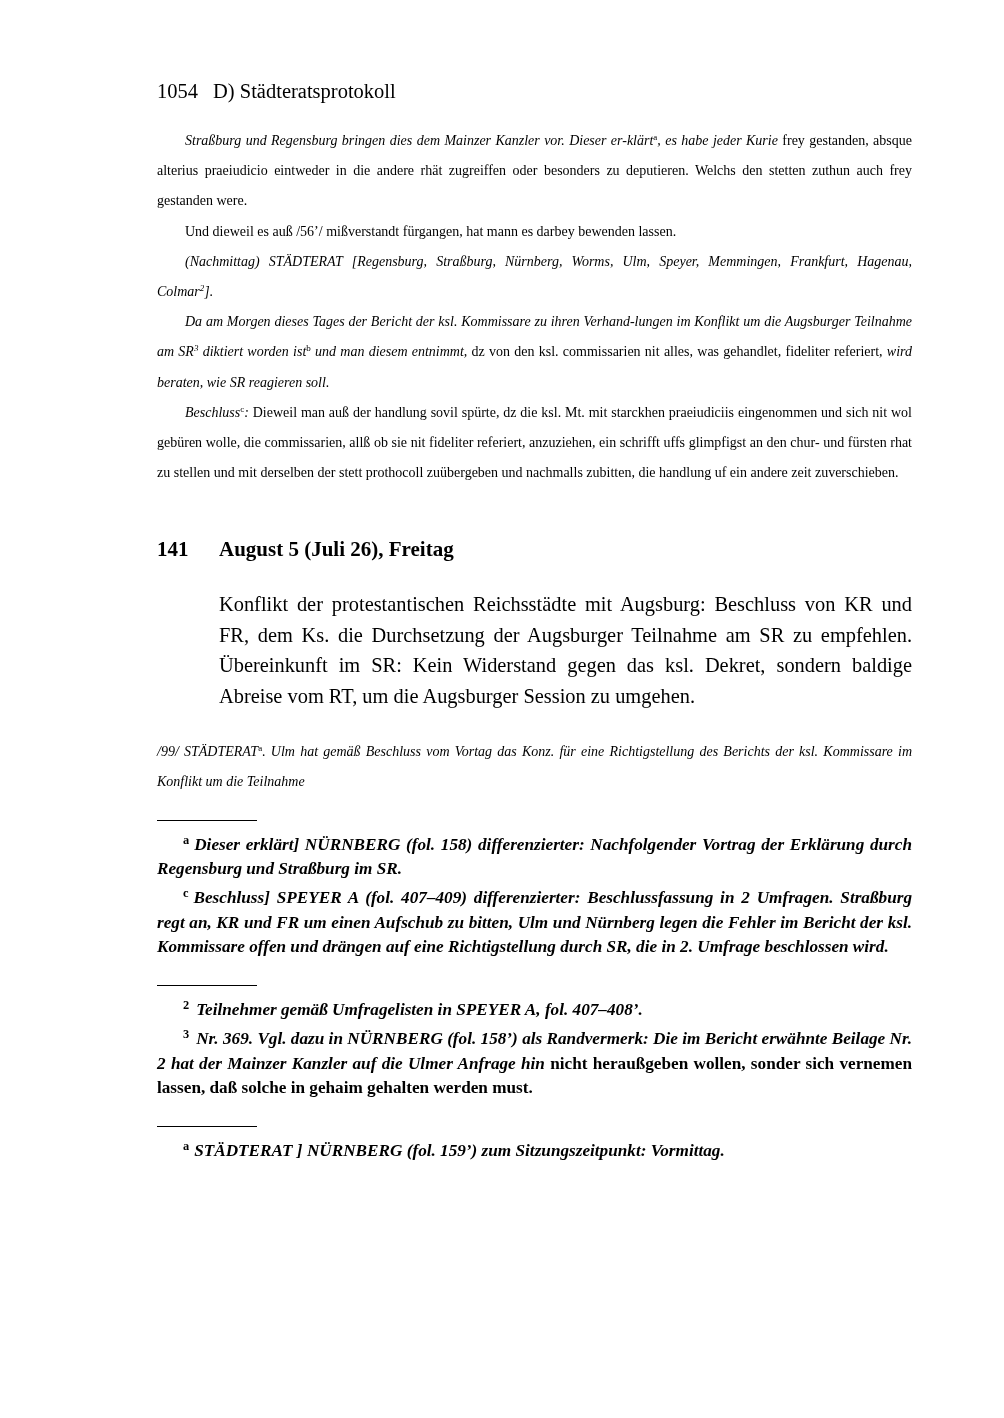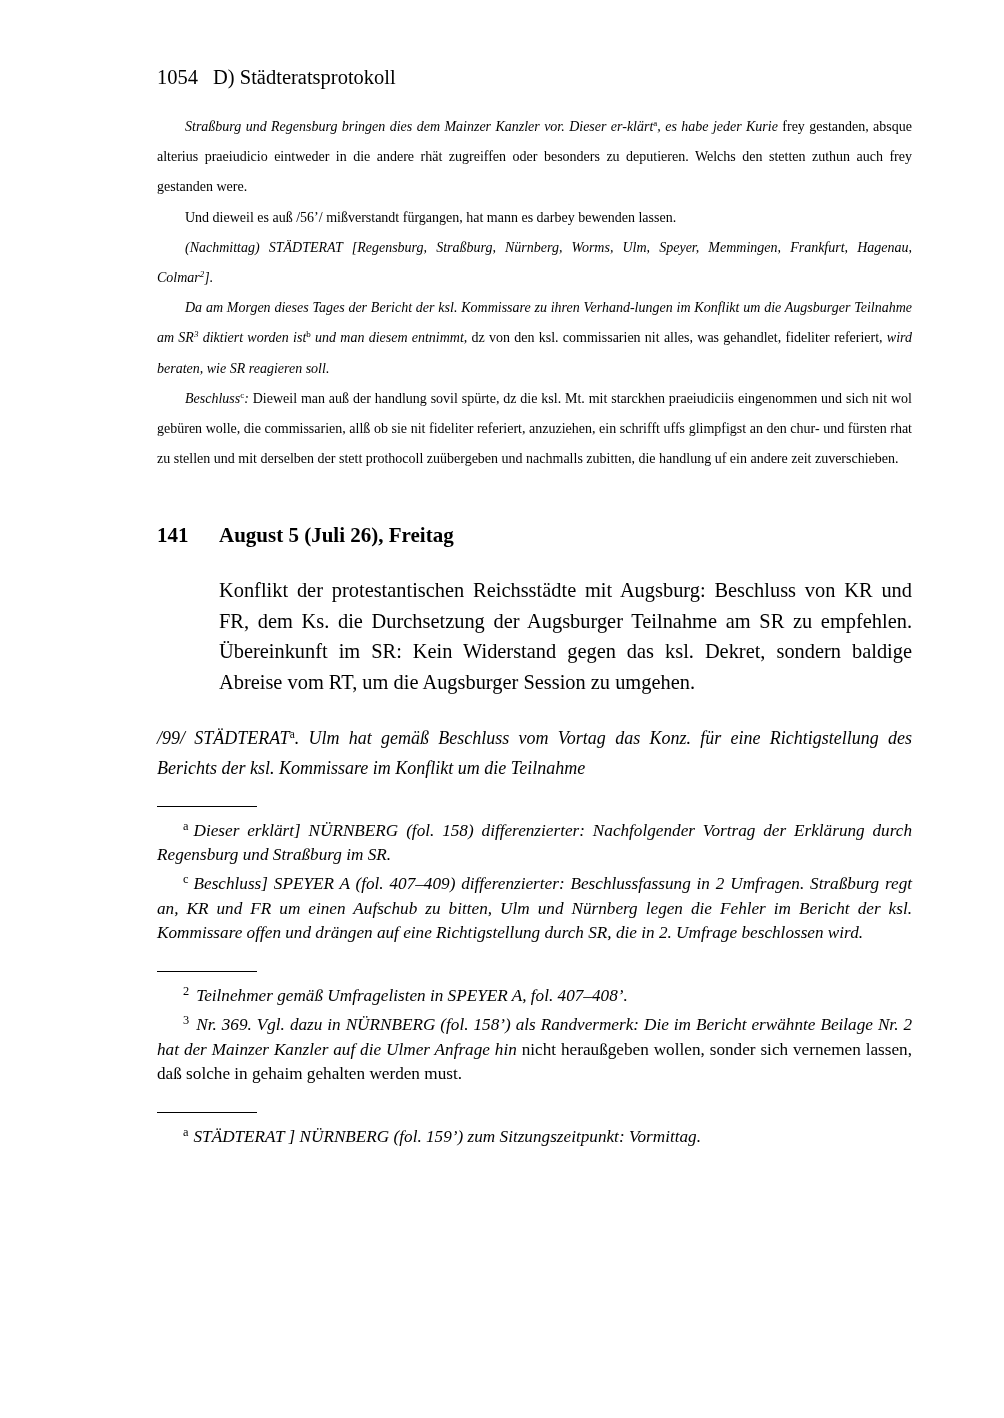--- a/index.html
+++ b/index.html
@@ -19,21 +19,21 @@
     position: absolute;
     left: 0; top: 0;
     width: 1004px;
     height: 1418px;
     box-sizing: border-box;
     padding: 0;
   }
   .content {
     position: absolute;
     left: 157px;
-    top: 60px;
+    top: 74px;
     width: 755px;
   }
 
   
   .runhead {
     position: relative;
     height: 34px;
     font-size: 20.5px;
     line-height: 34px;
   }
@@ -91,32 +91,33 @@
     margin-left: 62px;
     width: 693px;
     font-size: 20.4px;
     line-height: 30.4px;
     text-align: justify;
   }
 
   
   .proto {
     margin-top: 26px;
-    font-size: 18px;
+    font-size: 14px;
     line-height: 30.4px;
     font-style: italic;
     text-align: justify;
   }
 
   
   .fn-group {
     font-size: 17.2px;
     line-height: 24.3px;
     text-align: justify;
     font-style: italic;
+    font-weight: bold;
   }
   .fn-group p {
     margin: 0;
     text-indent: 26px;
   }
   .fn-rule {
     width: 100px;
     height: 0;
     border-top: 1.1px solid #000;
     margin: 0 0 7px 0;

